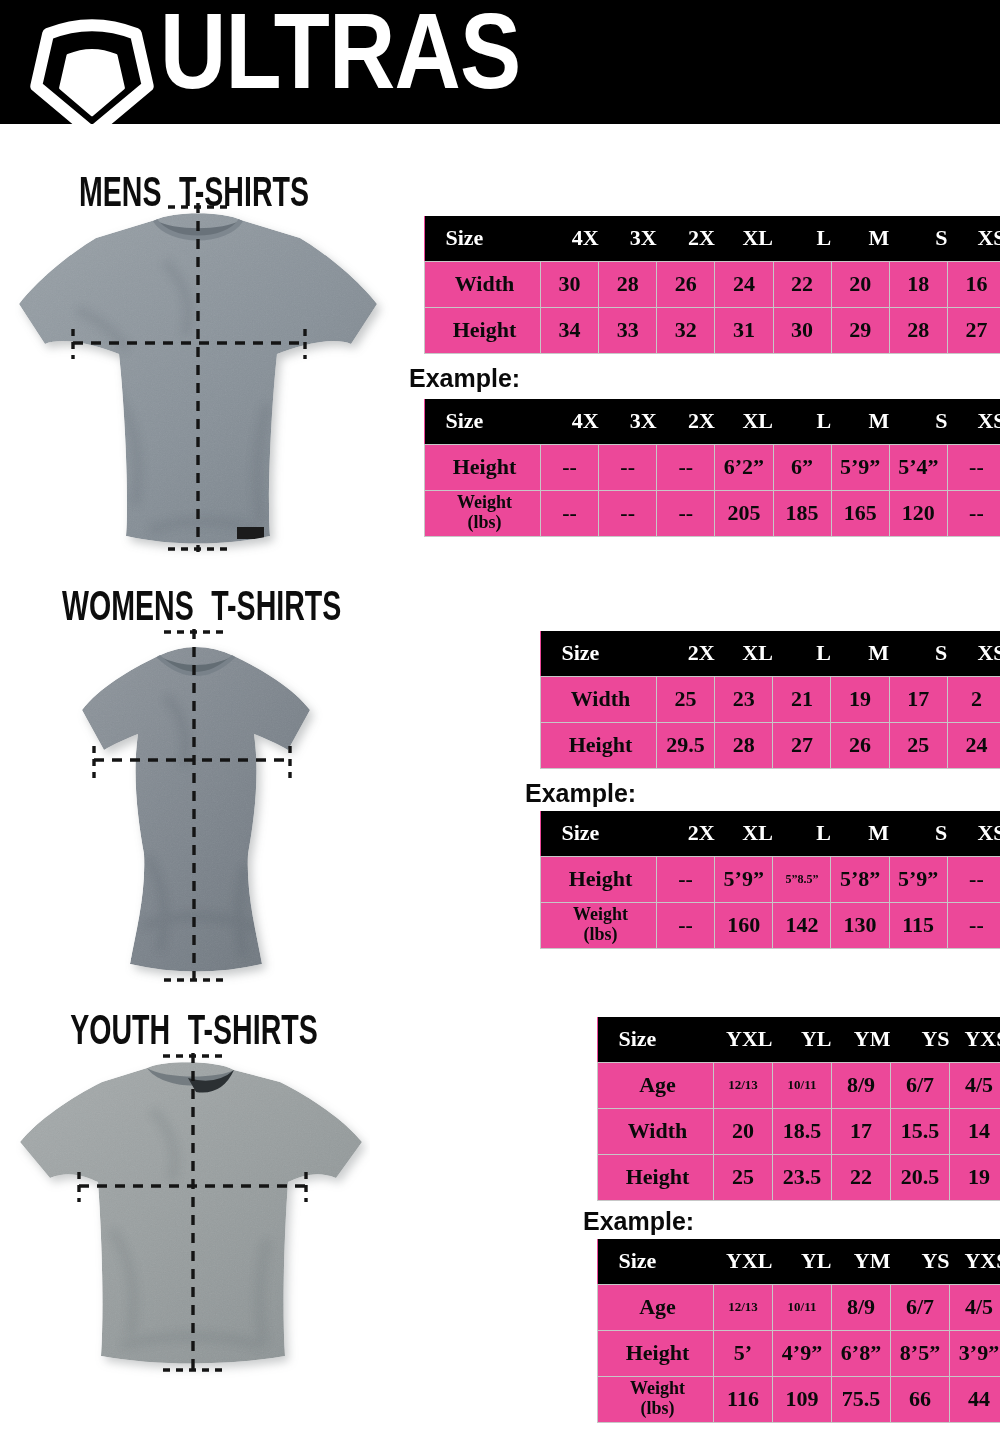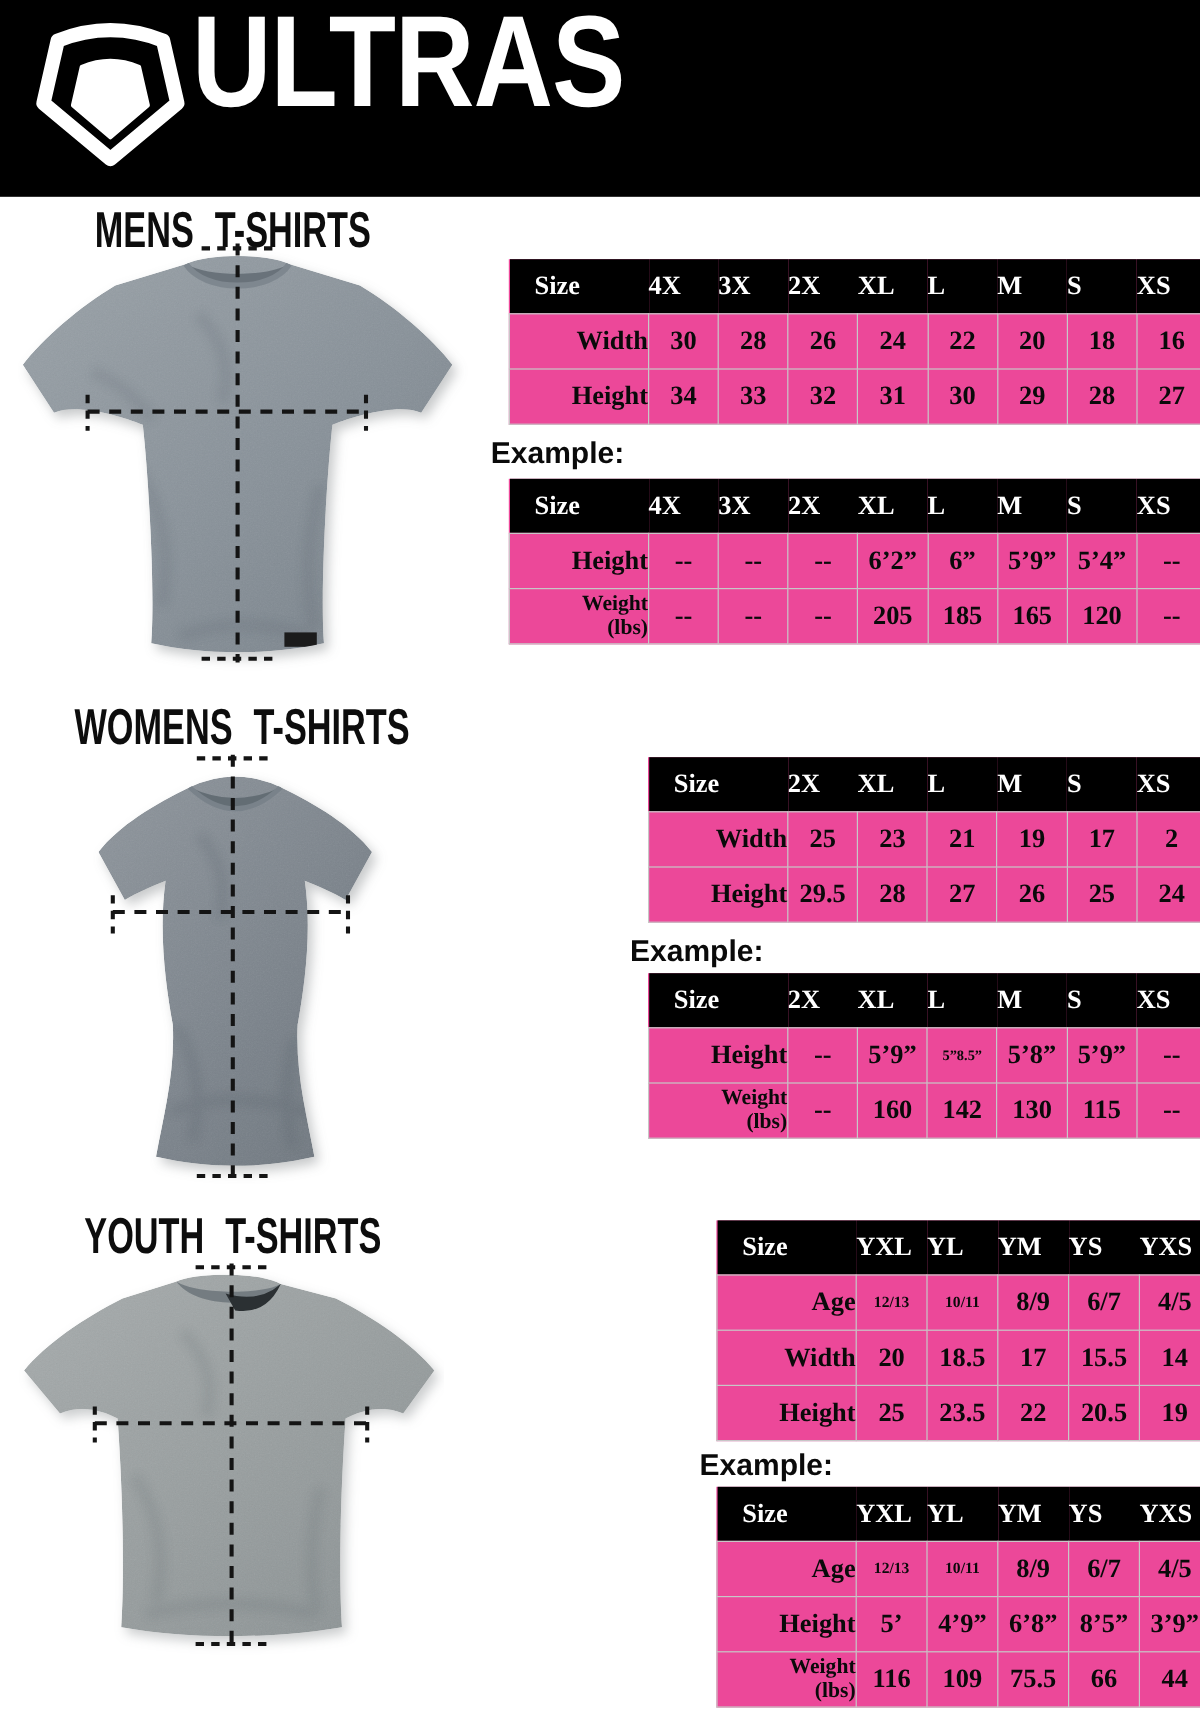--- a/index.html
+++ b/index.html
@@ -4,21 +4,21 @@
 <style>
   * { margin:0; padding:0; box-sizing:border-box; }
   html,body { background:#ffffff; }
   .page {
     position:relative; width:1000px; height:1444px;
     background:#ffffff; overflow:hidden;
     font-family:"Liberation Sans", sans-serif;
   }
 
   
-  .topbar { position:absolute; left:0; top:0; width:1000px; height:164px; background:#000; }
+  .topbar { position:absolute; left:0; top:0; width:1000px; height:124px; background:#000; }
   .logo-shield { position:absolute; left:28px; top:5px; width:128px; height:140px; }
   .wordmark {
     position:absolute; left:160px; top:-4px; height:110px; line-height:110px;
     color:#fff; font-weight:bold; font-size:108px; letter-spacing:-1px;
     transform:scaleX(.85); transform-origin:left center; white-space:nowrap;
   }
   .brand-url {
     position:absolute; left:167px; top:96px; color:#fff;
     font-weight:bold; font-size:37px; letter-spacing:0;
   }
@@ -53,29 +53,29 @@
   #mens-example-label   { left:409px; top:364px; }
   #womens-example-label { left:525px; top:779px; }
   #youth-example-label  { left:583px; top:1207px; }
 
   table.size-table {
     width:100%; border-collapse:collapse; table-layout:fixed;
     background:#ec4899; font-family:Liberation Serif, serif;margin-left:16px;
   }
   table.size-table thead th {
     background:#000; color:#fff; font-weight:bold; font-size:22px;
-    height:45px; text-align:left; vertical-align:middle; border:0;
+    height:45px; text-align:right; vertical-align:middle; border:0;
   }
   table.size-table thead th:first-child { width:116px; text-align:left; padding-left:21px; }
   table.size-table tbody th, table.size-table tbody td {
     border:1px solid #c7c7c7; height:46px; vertical-align:middle;
     font-weight:bold; color:#0a0a0a;
   }
   table.size-table tbody th.row-label {
-    text-align:right; padding-left:4px; font-size:22px; white-space:pre-line;
+    text-align:center; padding-left:4px; font-size:22px; white-space:pre-line;
   }
   table.size-table tbody th.row-label.two-line { font-size:18px; line-height:1.1; }
   table.size-table tbody td { text-align:center; font-size:22px; }
   table.size-table tbody td.s-text  { font-size:13px; }
   table.size-table tbody td.xs-text { font-size:12px; }
 </style>
 </head>
 <body>
 
 <div class="page">

